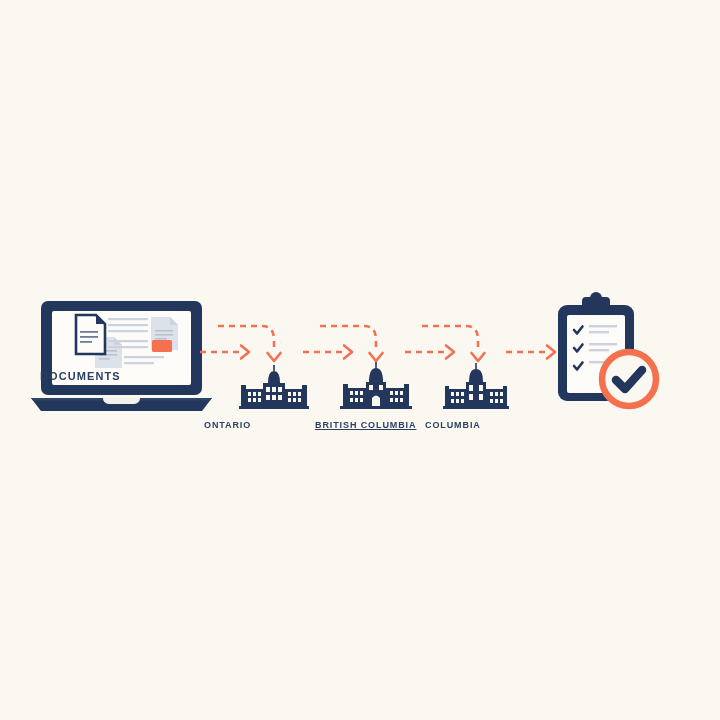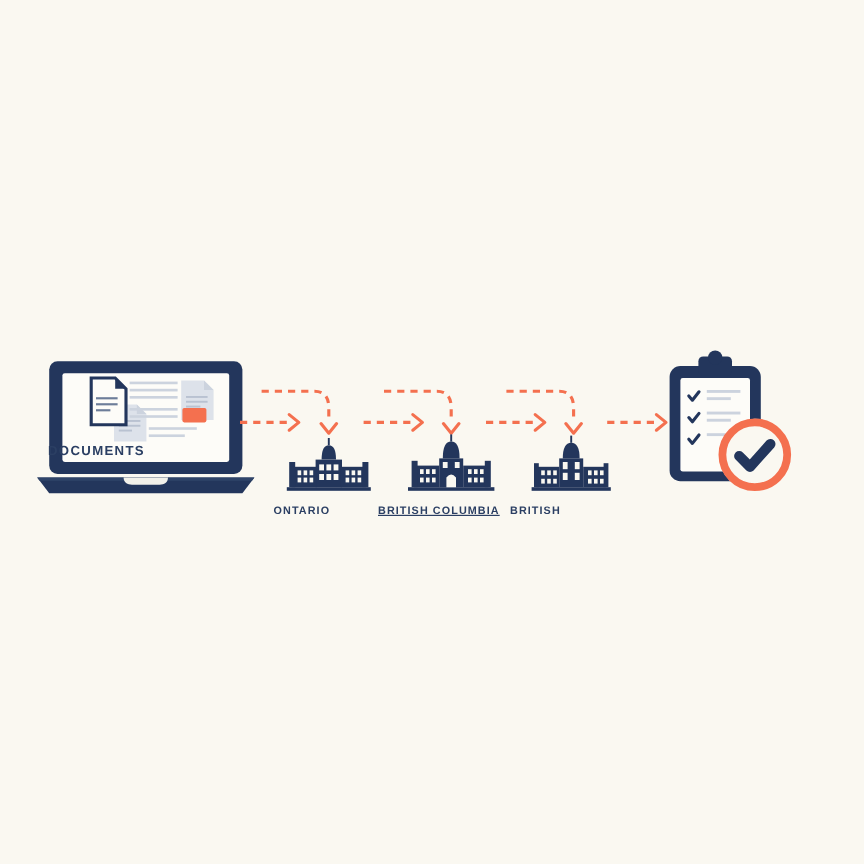--- a/index.html
+++ b/index.html
@@ -36,21 +36,21 @@
     white-space: nowrap;
   }
   #label-documents {
     left: 40px;
     top: 370px;
     width: 163px;
     font-size: 11px;
     letter-spacing: 1.1px;
   }
   #label-ontario {
-    left: 228px;
+    left: 204px;
     top: 420px;
     width: 110px;
   }
   #label-bc {
     left: 315px;
     top: 420px;
     width: 122px;
     text-decoration: underline;
   }
   #label-alberta {
@@ -276,15 +276,15 @@
       </g>
     </g>
   </svg>
 
   <div class="node-label" id="label-documents">DOCUMENTS</div>
 
   <div class="node-label" id="label-ontario">ONTARIO</div>
 
   <div class="node-label" id="label-bc">BRITISH COLUMBIA</div>
 
-  <div class="node-label" id="label-alberta">BRITISH</div>
+  <div class="node-label" id="label-alberta">COLUMBIA</div>
 
 </div>
 
 </body></html>

